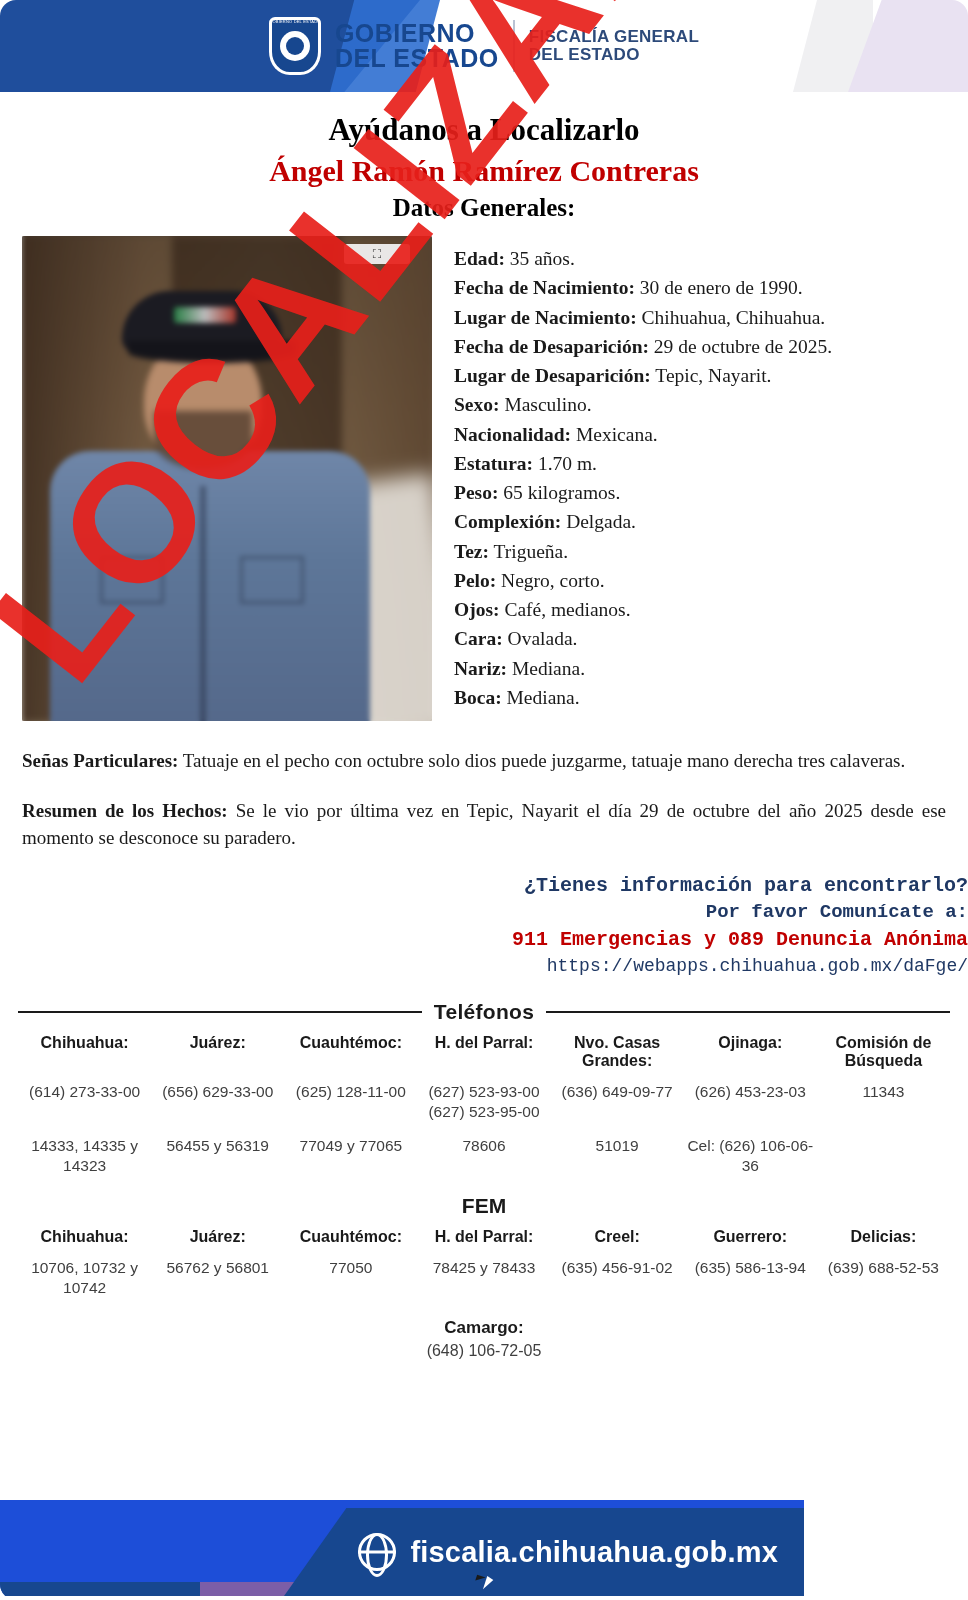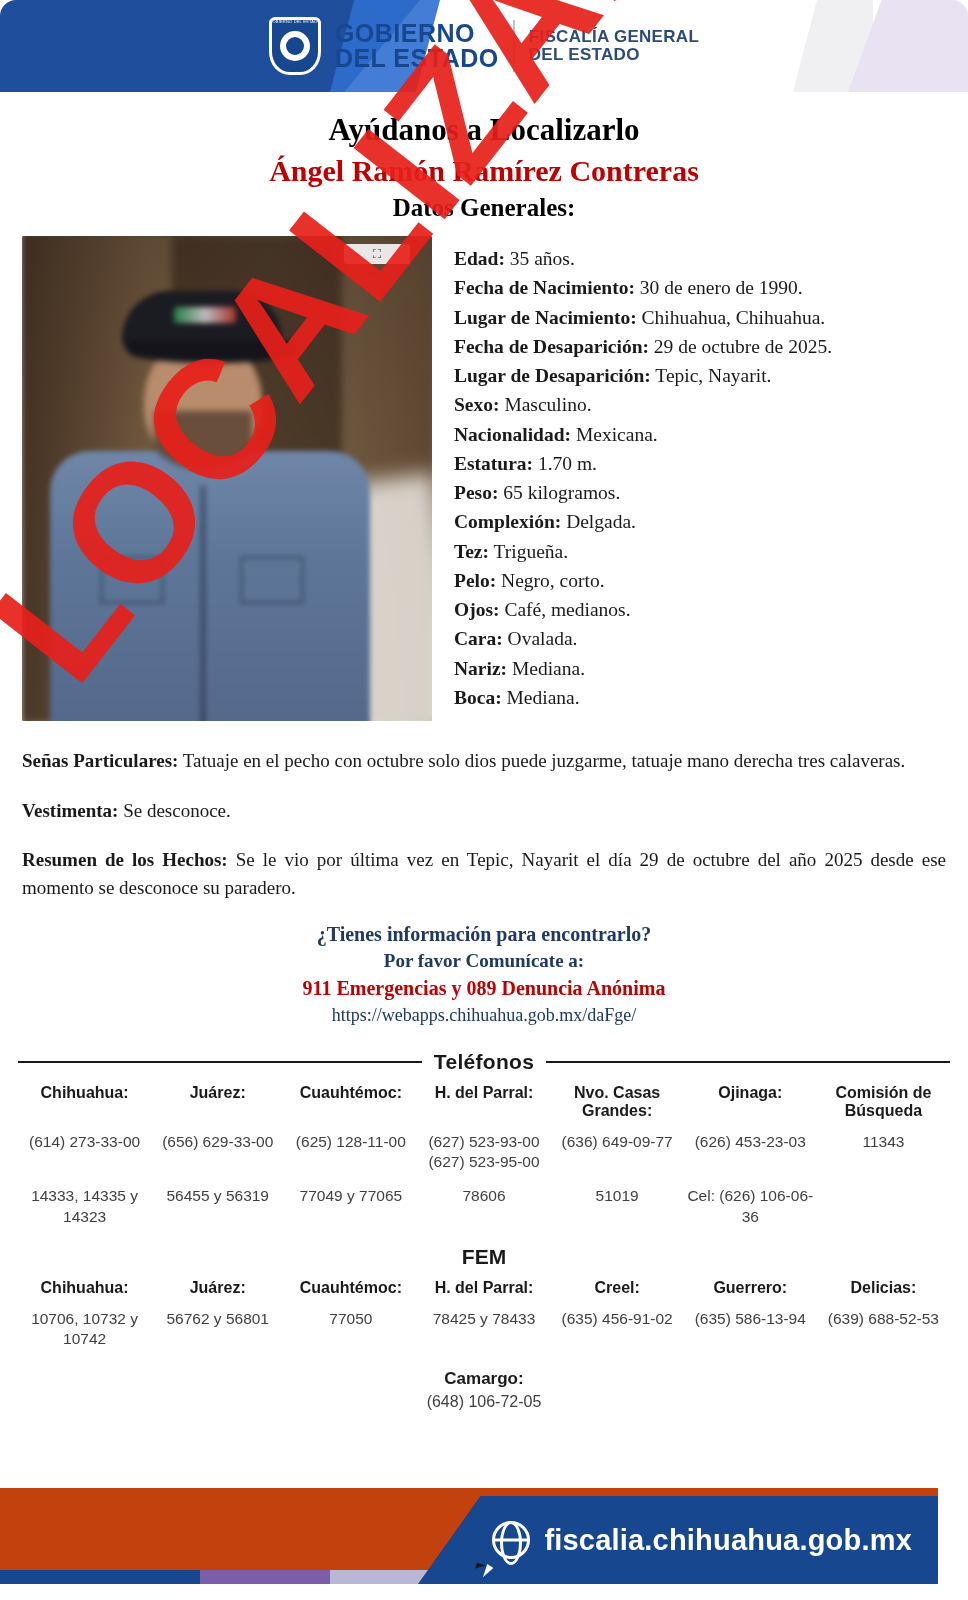--- a/index.html
+++ b/index.html
@@ -231,23 +231,23 @@
     font-size: 19px;
     color: #1a1a1a;
     line-height: 1.45;
     text-align: justify;
   }
   .paras p { margin: 0 0 22px 0; }
   .paras .lbl { font-weight: bold; }
 
   
   .cta {
-    text-align: center;
+    text-align: right;
     margin-top: 14px;
-    font-family: Liberation Serif, serif;
+    font-family: Liberation Mono, monospace;
   }
   .cta .c1 { font-size: 20px; font-weight: bold; color: #1f3864; }
   .cta .c2 { font-size: 19px; font-weight: bold; color: #1f3864; margin-top: 4px;}
   .cta .c3 { font-size: 20px; font-weight: bold; color: #c00000; margin-top: 5px;}
   .cta .c4 { font-size: 18px; color: #1f3864; margin-top: 5px;}
 
   
   .phones { margin-top: 24px; padding: 0 18px; }
   .ph-head {
     display: flex; align-items: center; gap: 12px;
@@ -284,23 +284,23 @@
     margin: 16px 0 8px 0;
   }
   .camargo {
     text-align: center; margin-top: 18px;
   }
   .camargo .ct { font-size: 17px; font-weight: bold; color:#1a1a1a; }
   .camargo .cn { font-size: 16px; color: #3f3f3f; margin-top: 4px; }
 
   
   .footer {
-    position: absolute; left: 0; bottom: 16px;
-    width: 938px; height: 96px;
-    background: #c2410c;
+    position: absolute; left: 0; bottom: 4px;
+    width: 804px; height: 96px;
+    background: #1d4ed8;
     overflow: hidden;
   }
   .ft-blue {
     position: absolute; right: 0; top: 8px;
     width: 520px; height: 88px;
     background: #17478f;
     clip-path: polygon(12% 0, 100% 0, 100% 100%, 0 100%);
     display: flex; align-items: center; justify-content: flex-end;
     padding-right: 26px; gap: 14px;
   }
@@ -435,21 +435,20 @@
       <div><span class="lbl">Pelo:</span> <span>Negro, corto.</span></div>
       <div><span class="lbl">Ojos:</span> <span>Café, medianos.</span></div>
       <div><span class="lbl">Cara:</span> <span>Ovalada.</span></div>
       <div><span class="lbl">Nariz:</span> <span>Mediana.</span></div>
       <div><span class="lbl">Boca:</span> <span>Mediana.</span></div>
     </div>
   </div>
 
   <div class="paras">
     <p><span class="lbl">Señas Particulares:</span><span> Tatuaje en el pecho con octubre solo dios puede juzgarme, tatuaje mano derecha tres calaveras.</span></p>
-    <p><span class="lbl">Vestimenta:</span><span> Se desconoce.</span></p>
     <p><span class="lbl">Resumen de los Hechos:</span><span> Se le vio por última vez en Tepic, Nayarit el día 29 de octubre del año 2025 desde ese momento se desconoce su paradero.</span></p>
   </div>
 
   <div class="cta">
     <div class="c1">¿Tienes información para encontrarlo?</div>
     <div class="c2">Por favor Comunícate a:</div>
     <div class="c3">911 Emergencias y 089 Denuncia Anónima</div>
     <div class="c4">https://webapps.chihuahua.gob.mx/daFge/</div>
   </div>
 

